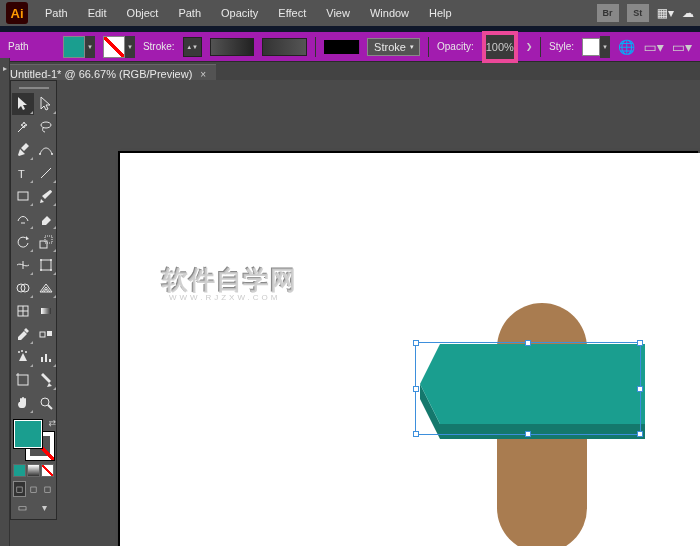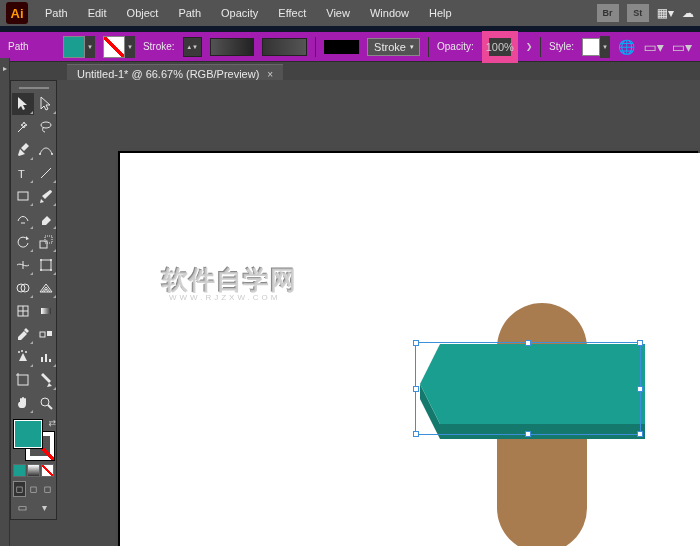--- a/index.html
+++ b/index.html
@@ -17,27 +17,27 @@
 .controlbar { height: 30px; background: #a21caf; display: flex; align-items: center; padding: 0 8px; gap: 8px; border-bottom: 1px solid #2a2a2a; }
 .ctrl-label { color: #e8e8e8; font-size: 10px; }
 .swatch { width: 22px; height: 22px; border: 1px solid #888; display: inline-block; }
 .swatch-dd { display: flex; align-items: center; }
 .swatch-arrow { width: 10px; height: 22px; background: #3a3a3a; color: #ccc; display: flex; align-items: center; justify-content: center; font-size: 7px; }
 .stroke-weight { width: 30px; height: 20px; background: #3a3a3a; color: #ccc; display: flex; align-items: center; justify-content: center; border: 1px solid #222; }
 .long-swatch { width: 72px; height: 18px; background: linear-gradient(90deg, #535353 0%, #222 100%); border: 1px solid #222; }
 .brush-stroke { width: 58px; height: 14px; background: #000; position: relative; }
 .brush-stroke::after { content: ""; position: absolute; right: -1px; top: 0; bottom: 0; width: 6px; background: linear-gradient(90deg, #000, transparent); }
 .basic-btn { color: #e8e8e8; padding: 2px 6px; border: 1px solid #888; background: #535353; display: flex; align-items: center; gap: 4px; }
-.opacity-field { width: 36px; height: 32px; background: #3a3a3a; color: #ccc; display: flex; align-items: center; justify-content: center; border: 7px solid #ec4899; }
+.opacity-field { width: 36px; height: 32px; background: #3a3a3a; color: #ccc; display: flex; align-items: center; justify-content: center; border: 4px solid #ec4899; }
 .divider { width: 1px; height: 20px; background: #333; }
 .ctrl-right { margin-left: auto; display: flex; align-items: center; gap: 8px; }
 .icon-circle { color: #ccc; font-size: 14px; }
 
 
-.tabbar { height: 22px; background: #434343; display: flex; align-items: flex-end; padding-left: 67px; border-bottom: 1px solid #2a2a2a; }
+.tabbar { height: 22px; background: #434343; display: flex; align-items: flex-end; border-bottom: 1px solid #2a2a2a; }
 .doc-tab { background: #535353; color: #e8e8e8; padding: 3px 10px; display: flex; align-items: center; gap: 8px; font-size: 10px; border-top: 1px solid #666; }
 .tab-close { color: #ccc; font-size: 10px; cursor: default; }
 
 
 .left-gutter { position: absolute; left: 0; top: 58px; width: 10px; bottom: 0; background: #4a4a4a; border-right: 1px solid #333; }
 .gutter-arrow { width: 10px; height: 20px; display: flex; align-items: center; justify-content: center; color: #ccc; font-size: 8px; }
 
 
 .tools { position: absolute; left: 10px; top: 80px; width: 47px; background: #535353; border: 1px solid #2a2a2a; padding: 2px 1px; }
 .tools-header { height: 10px; display: flex; align-items: center; justify-content: center; }

